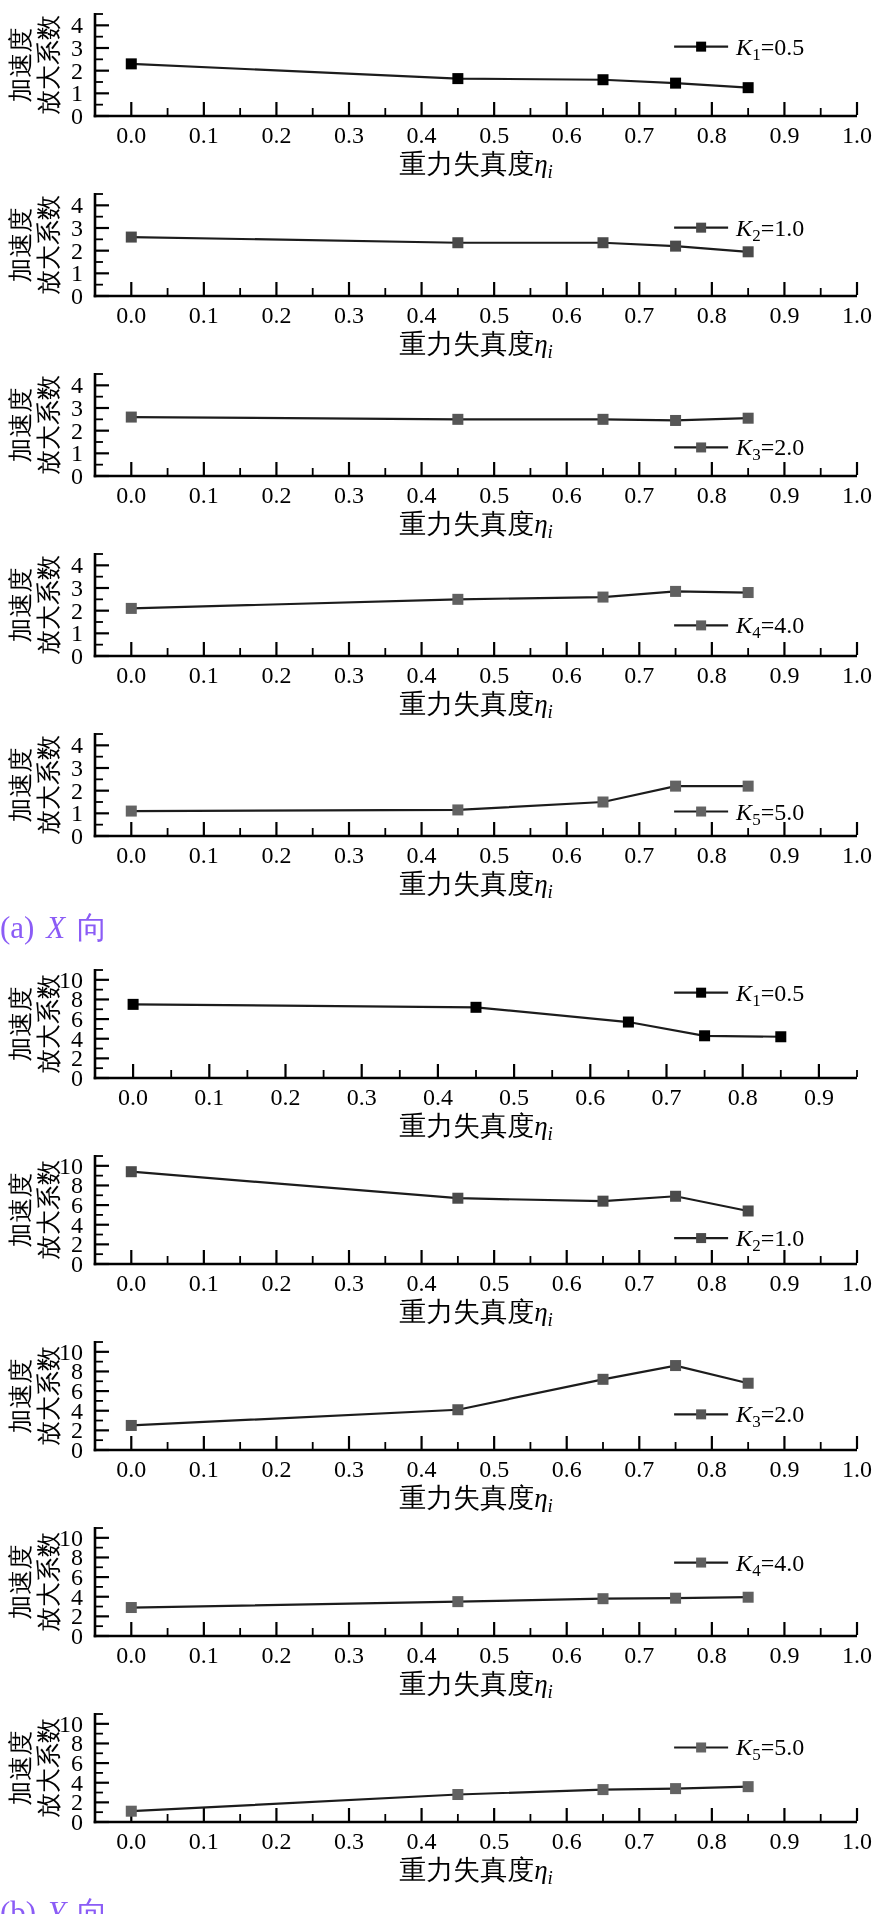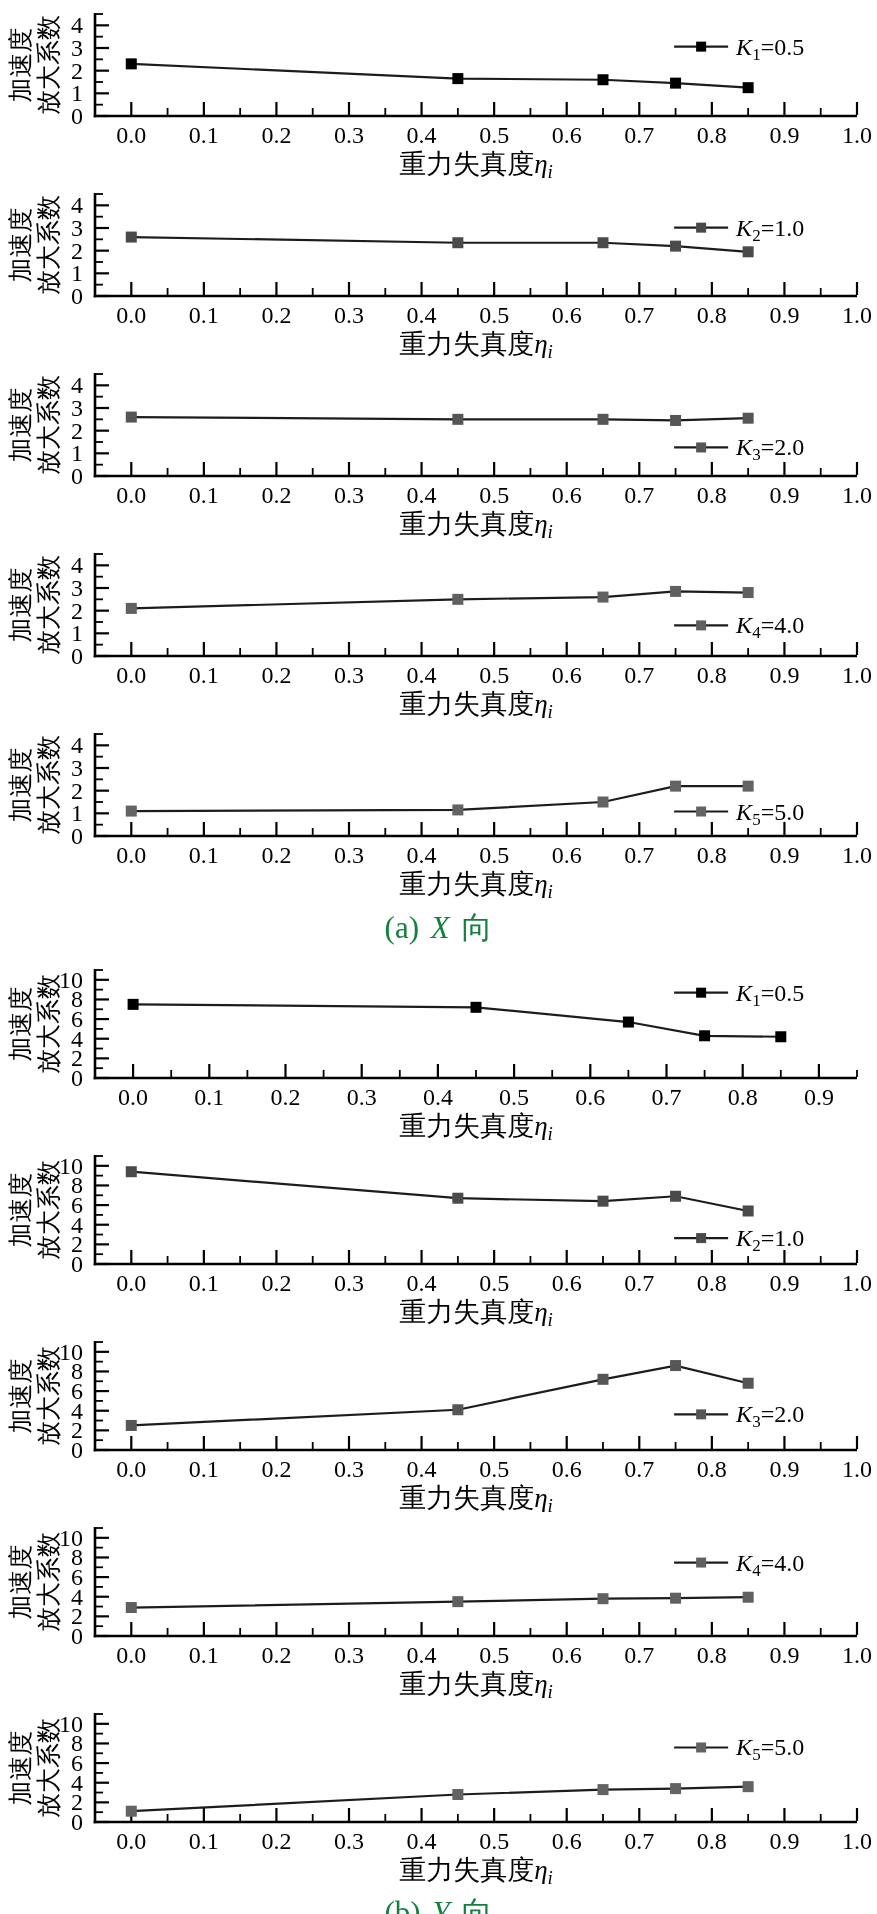--- a/index.html
+++ b/index.html
@@ -1,22 +1,22 @@
 <!DOCTYPE html>
 <html><head>
 <meta charset="utf-8">
 <style>
   html,body{margin:0;padding:0;background:#ffffff;}
   body{width:877px;font-family:"Liberation Serif", serif;color:#000;}
   .figure{width:877px;padding-top:2px;}
   .chart-block{width:877px;overflow:hidden;}
   .section-label{
-    width:877px;text-align:center;
+    width:877px;text-align:left;
     font-family:"Liberation Serif", serif;
-    font-size:31px;color:#15803d;
+    font-size:31px;color:#8b5cf6;
   }
   .section-label .math{font-style:italic;padding:0 4px;}
   #section-a{height:56px;line-height:52px;}
   #section-b{height:60px;line-height:50px;}
   svg text{font-family:"Liberation Serif", serif;fill:#000;}
 </style>
 </head>
 <body>
 
 <div class="figure">

